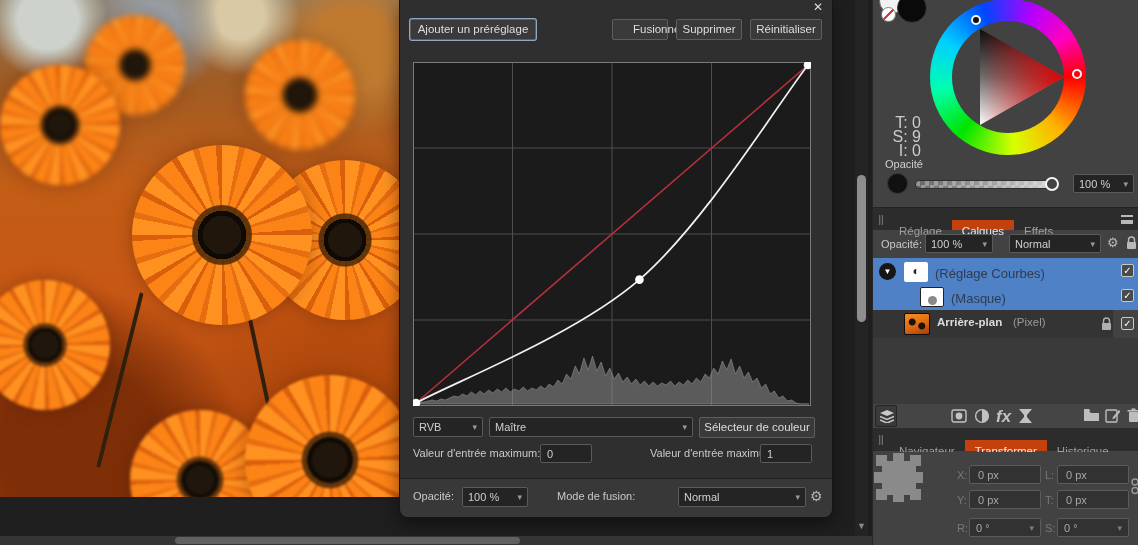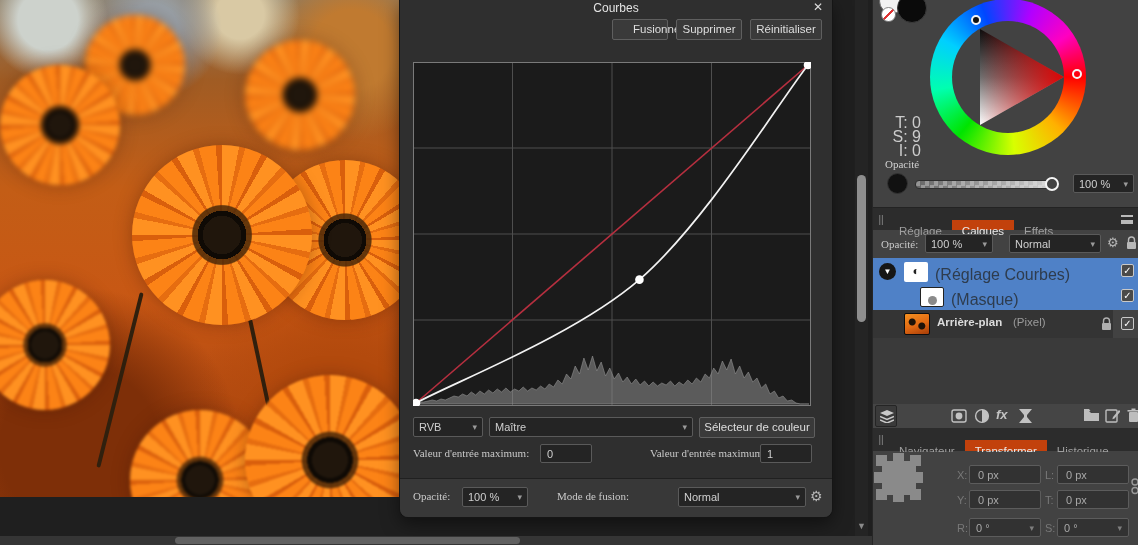--- a/index.html
+++ b/index.html
@@ -40,21 +40,21 @@
   #btn-delete { left:276px; top:19px; width:66px; }
   #btn-reset  { left:350px; top:19px; width:72px; }
 
   #plot { left:13px; top:62px; width:398px; height:344px; background:#1b1b1b; }
   #plot svg { display:block; }
 
   .dd { position:absolute; height:20px; background:#242424; border:1px solid #5a5a5a;
         border-radius:2px; color:#cfcfcf; font-size:11px; display:flex;
         align-items:center; justify-content:space-between; padding:0 5px; }
   .dd .arr { color:#9a9a9a; font-size:9px; margin-left:6px; }
-  .lbl { position:absolute; color:#c9c9c9; font-size:11px;font-family:Liberation Serif, serif; }
+  .lbl { position:absolute; color:#c9c9c9; font-size:11px; }
   .inp { position:absolute; height:19px; background:#242424; border:1px solid #5a5a5a;
          border-radius:2px; color:#cfcfcf; font-size:11px; padding:0 6px; width:52px; }
   #dlg-bottom { left:0; top:478px; width:432px; height:39px; background:#383838;
                 border-top:1px solid #202020; border-radius:0 0 8px 8px; }
   .gear { position:absolute; color:#b5b5b5; font-size:14px; }
 
   
   #vscroll-track { left:855px; top:0; width:13px; height:536px; background:#242424; }
   #vscroll-thumb { left:857px; top:175px; width:9px; height:147px; background:#8e8e8e; border-radius:5px; }
   #vscroll-down  { left:855px; top:519px; width:13px; height:14px; color:#8a8a8a;
@@ -93,21 +93,21 @@
   .tab.active { background:#c2410c; color:#eaeaea; }
   .menu-ic { position:absolute; right:6px; top:7px; width:12px; height:9px;
     border-top:2px solid #b9b9b9; border-bottom:2px solid #b9b9b9; }
   .menu-ic::after { content:""; position:absolute; left:0; top:2.5px; width:12px; height:2px; background:#b9b9b9; }
 
   .chk { position:absolute; width:13px; height:13px; background:#4a4a4a;
          border:1px solid #c9c9c9; border-radius:2px; color:#ffffff; font-size:10px;
          line-height:11px; text-align:center; }
   .thumb { position:absolute; background:#ffffff; border-radius:2px; }
   #layer-sel { left:0; top:258px; width:266px; height:52px; background:#4f81c7; }
-  .lname { position:absolute; font-size:16px; color:#2e3c4e; }
+  .lname { position:absolute; font-size:13px; color:#2e3c4e; }
   #row-bg { left:0; top:310px; width:240px; height:28px; background:#343434; }
   #layers-empty { left:0; top:338px; width:266px; height:66px; background:#3a3a3a; }
   #iconbar { left:0; top:404px; width:266px; height:24px; background:#454545; }
   .ibox { position:absolute; top:1px; width:22px; height:22px; background:#3a3a3a;
           border:1px solid #252525; border-radius:2px; }
   .icn { position:absolute; top:4px; }
 
   #transform { left:0; top:452px; width:266px; height:93px; background:#424242; }
   .t-lbl { position:absolute; color:#787878; font-size:11px; }
   .t-inp { position:absolute; width:72px; height:19px; background:#323232;
@@ -134,23 +134,23 @@
     <div class="flower" style="left:245px; top:40px;  width:110px; height:110px; filter:blur(3px);"></div>
     <div class="flower" style="left:0px;   top:65px;  width:120px; height:120px; filter:blur(2px);"></div>
     <div class="flower" style="left:-20px; top:280px; width:130px; height:130px; filter:blur(1.5px);"></div>
     <div class="flower" style="left:130px; top:410px; width:140px; height:140px; filter:blur(1.5px);"></div>
     <div class="flower" style="left:245px; top:375px; width:170px; height:170px; filter:blur(1px);"></div>
     <div class="flower" style="left:265px; top:160px; width:160px; height:160px; filter:blur(.6px);"></div>
     <div class="flower" style="left:132px; top:145px; width:180px; height:180px;"></div>
   </div>
 
   <div id="dialog" class="abs">
-    <div id="dlg-title" class="abs">Courbes</div>
     <div id="dlg-close" class="abs">✕</div>
 
+    <div id="btn-preset" class="btn">Ajouter un préréglage</div>
     <div id="btn-merge" class="btn">Fusionner</div>
     <div id="btn-delete" class="btn">Supprimer</div>
     <div id="btn-reset" class="btn">Réinitialiser</div>
 
     <div id="plot" class="abs">
       <svg id="curve-svg" width="398" height="344" viewBox="0 0 398 344">
           <line x1="99.5" y1="0" x2="99.5" y2="344" stroke="#4e4e4e" stroke-width="1"></line>
           <line x1="0" y1="86" x2="398" y2="86" stroke="#4e4e4e" stroke-width="1"></line>
           <line x1="199" y1="0" x2="199" y2="344" stroke="#4e4e4e" stroke-width="1"></line>
           <line x1="0" y1="172" x2="398" y2="172" stroke="#4e4e4e" stroke-width="1"></line>
@@ -288,21 +288,21 @@
         </svg>
       </div>
       <svg class="icn" style="left:78px;" width="16" height="16" viewBox="0 0 16 16">
         <rect x="1" y="2" width="14" height="12" rx="2" fill="none" stroke="#c2c2c2" stroke-width="1.4"></rect>
         <circle cx="8" cy="8" r="3.4" fill="#c2c2c2"></circle>
       </svg>
       <svg class="icn" style="left:101px;" width="16" height="16" viewBox="0 0 16 16">
         <circle cx="8" cy="8" r="6.4" fill="none" stroke="#c2c2c2" stroke-width="1.4"></circle>
         <path d="M8 1.6 A6.4 6.4 0 0 1 8 14.4 Z" fill="#c2c2c2"></path>
       </svg>
-      <div class="icn" style="left:123px; top:3px; position:absolute; color:#c2c2c2; font-size:13px; font-style:italic; font-weight:bold;">fx</div>
+      <div class="icn" style="left:123px; top:3px; position:absolute; color:#c2c2c2; font-size:17px; font-style:italic; font-weight:bold;">fx</div>
       <svg class="icn" style="left:145px;" width="15" height="16" viewBox="0 0 15 16">
         <path d="M1 1 h13 l-5 6 v2 l5 6 h-13 l5 -6 v-2 Z" fill="#c2c2c2"></path>
       </svg>
       <svg class="icn" style="left:210px;" width="17" height="14" viewBox="0 0 17 14">
         <path d="M1 3 h5 l2 2 h8 v8 h-15 Z" fill="#bdbdbd"></path>
         <path d="M1 3 v-2 h5 l1.5 2" fill="#bdbdbd"></path>
       </svg>
       <svg class="icn" style="left:232px;" width="15" height="16" viewBox="0 0 15 16">
         <rect x="1" y="2" width="11" height="12" rx="1" fill="none" stroke="#bdbdbd" stroke-width="1.4"></rect>
         <path d="M8 9 l6 -7 1.5 1.5 -6 7 -2.2 .7 Z" fill="#bdbdbd"></path>

